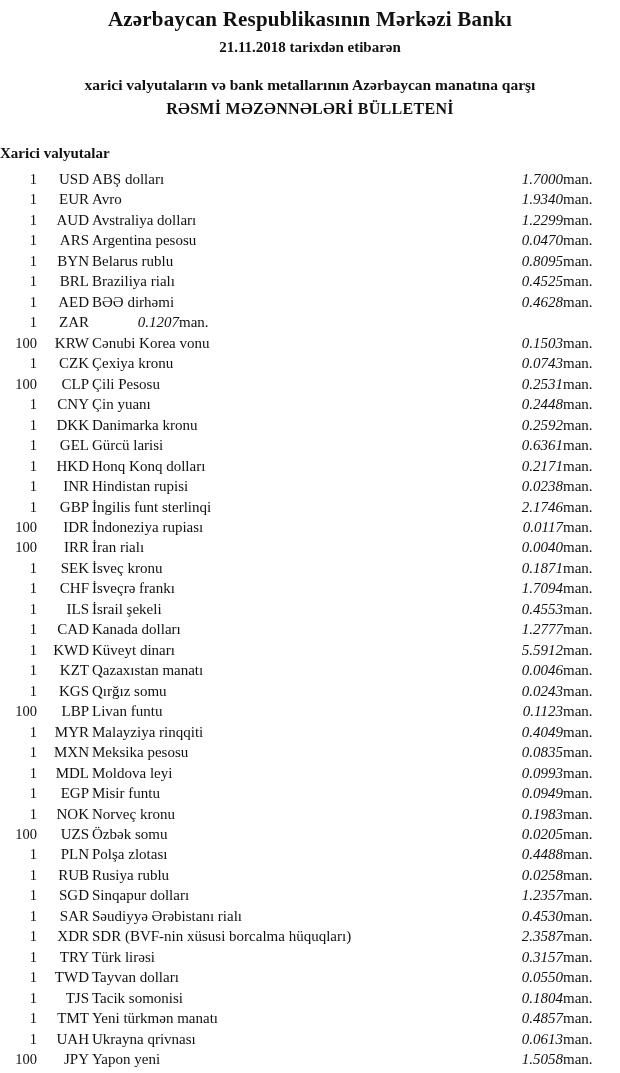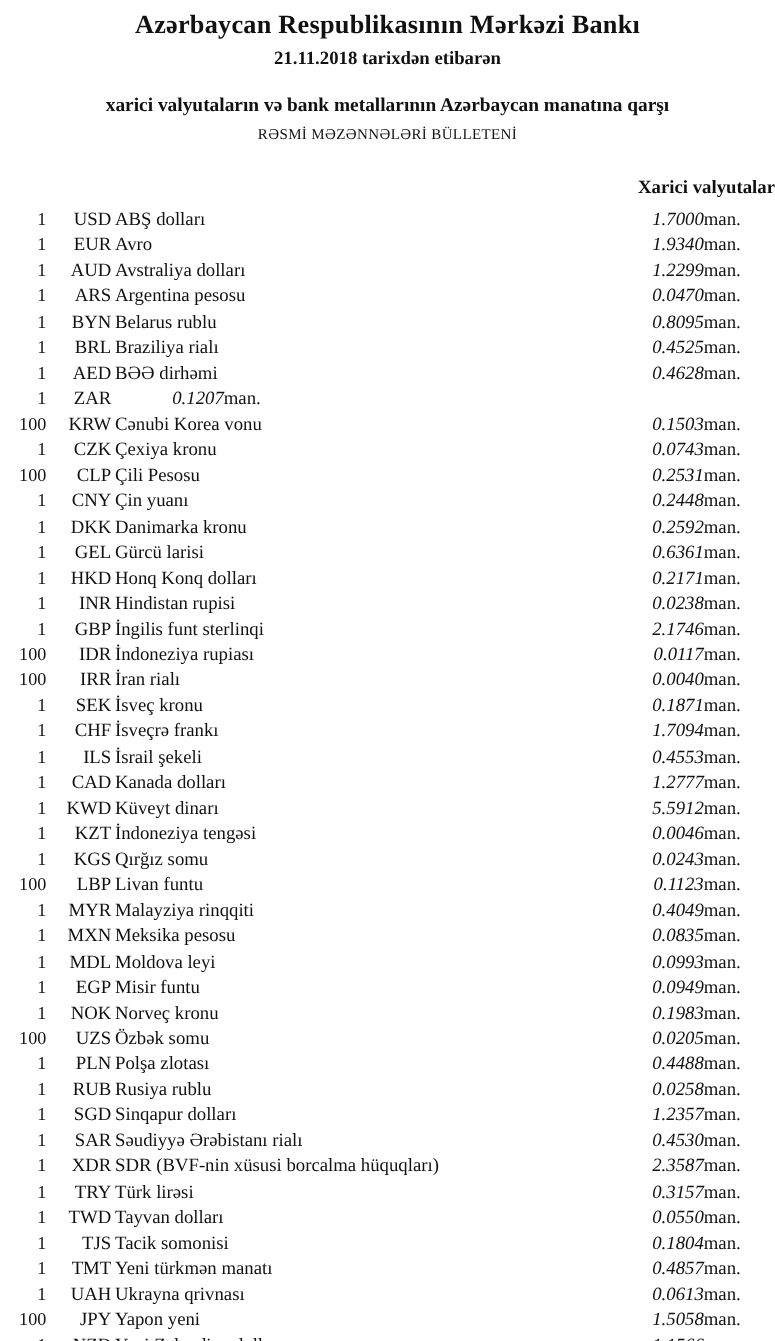--- a/index.html
+++ b/index.html
@@ -30,27 +30,27 @@
     font-size: 15px;
     font-weight: 700;
     margin-top: 7px;
   }
   .doc-subtitle {
     font-size: 15.5px;
     font-weight: 700;
     margin-top: 20px;
   }
   .doc-bulletin {
-    font-size: 12px;
-    font-weight: 400;
+    font-size: 16px;
+    font-weight: 700;
     margin-top: 6px;
     letter-spacing: 0.3px;
   }
   .section-title {
-    text-align: right;
+    text-align: left;
     font-size: 15px;
     font-weight: 700;
     margin-top: 27px;
   }
   .rates-table {
     margin-top: 7px;
     padding-right: 15px;
   }
   .row {
     display: flex;
@@ -266,21 +266,21 @@
       <div class="row">
     <span class="qty">1</span>
     <span class="code">KWD</span>
     <span class="name">Küveyt dinarı</span>
     <span class="rate">5.5912</span>
     <span class="unit">man.</span>
   </div>
       <div class="row">
     <span class="qty">1</span>
     <span class="code">KZT</span>
-    <span class="name">İndoneziya tengəsi</span>
+    <span class="name">Qazaxıstan manatı</span>
     <span class="rate">0.0046</span>
     <span class="unit">man.</span>
   </div>
       <div class="row">
     <span class="qty">1</span>
     <span class="code">KGS</span>
     <span class="name">Qırğız somu</span>
     <span class="rate">0.0243</span>
     <span class="unit">man.</span>
   </div>

